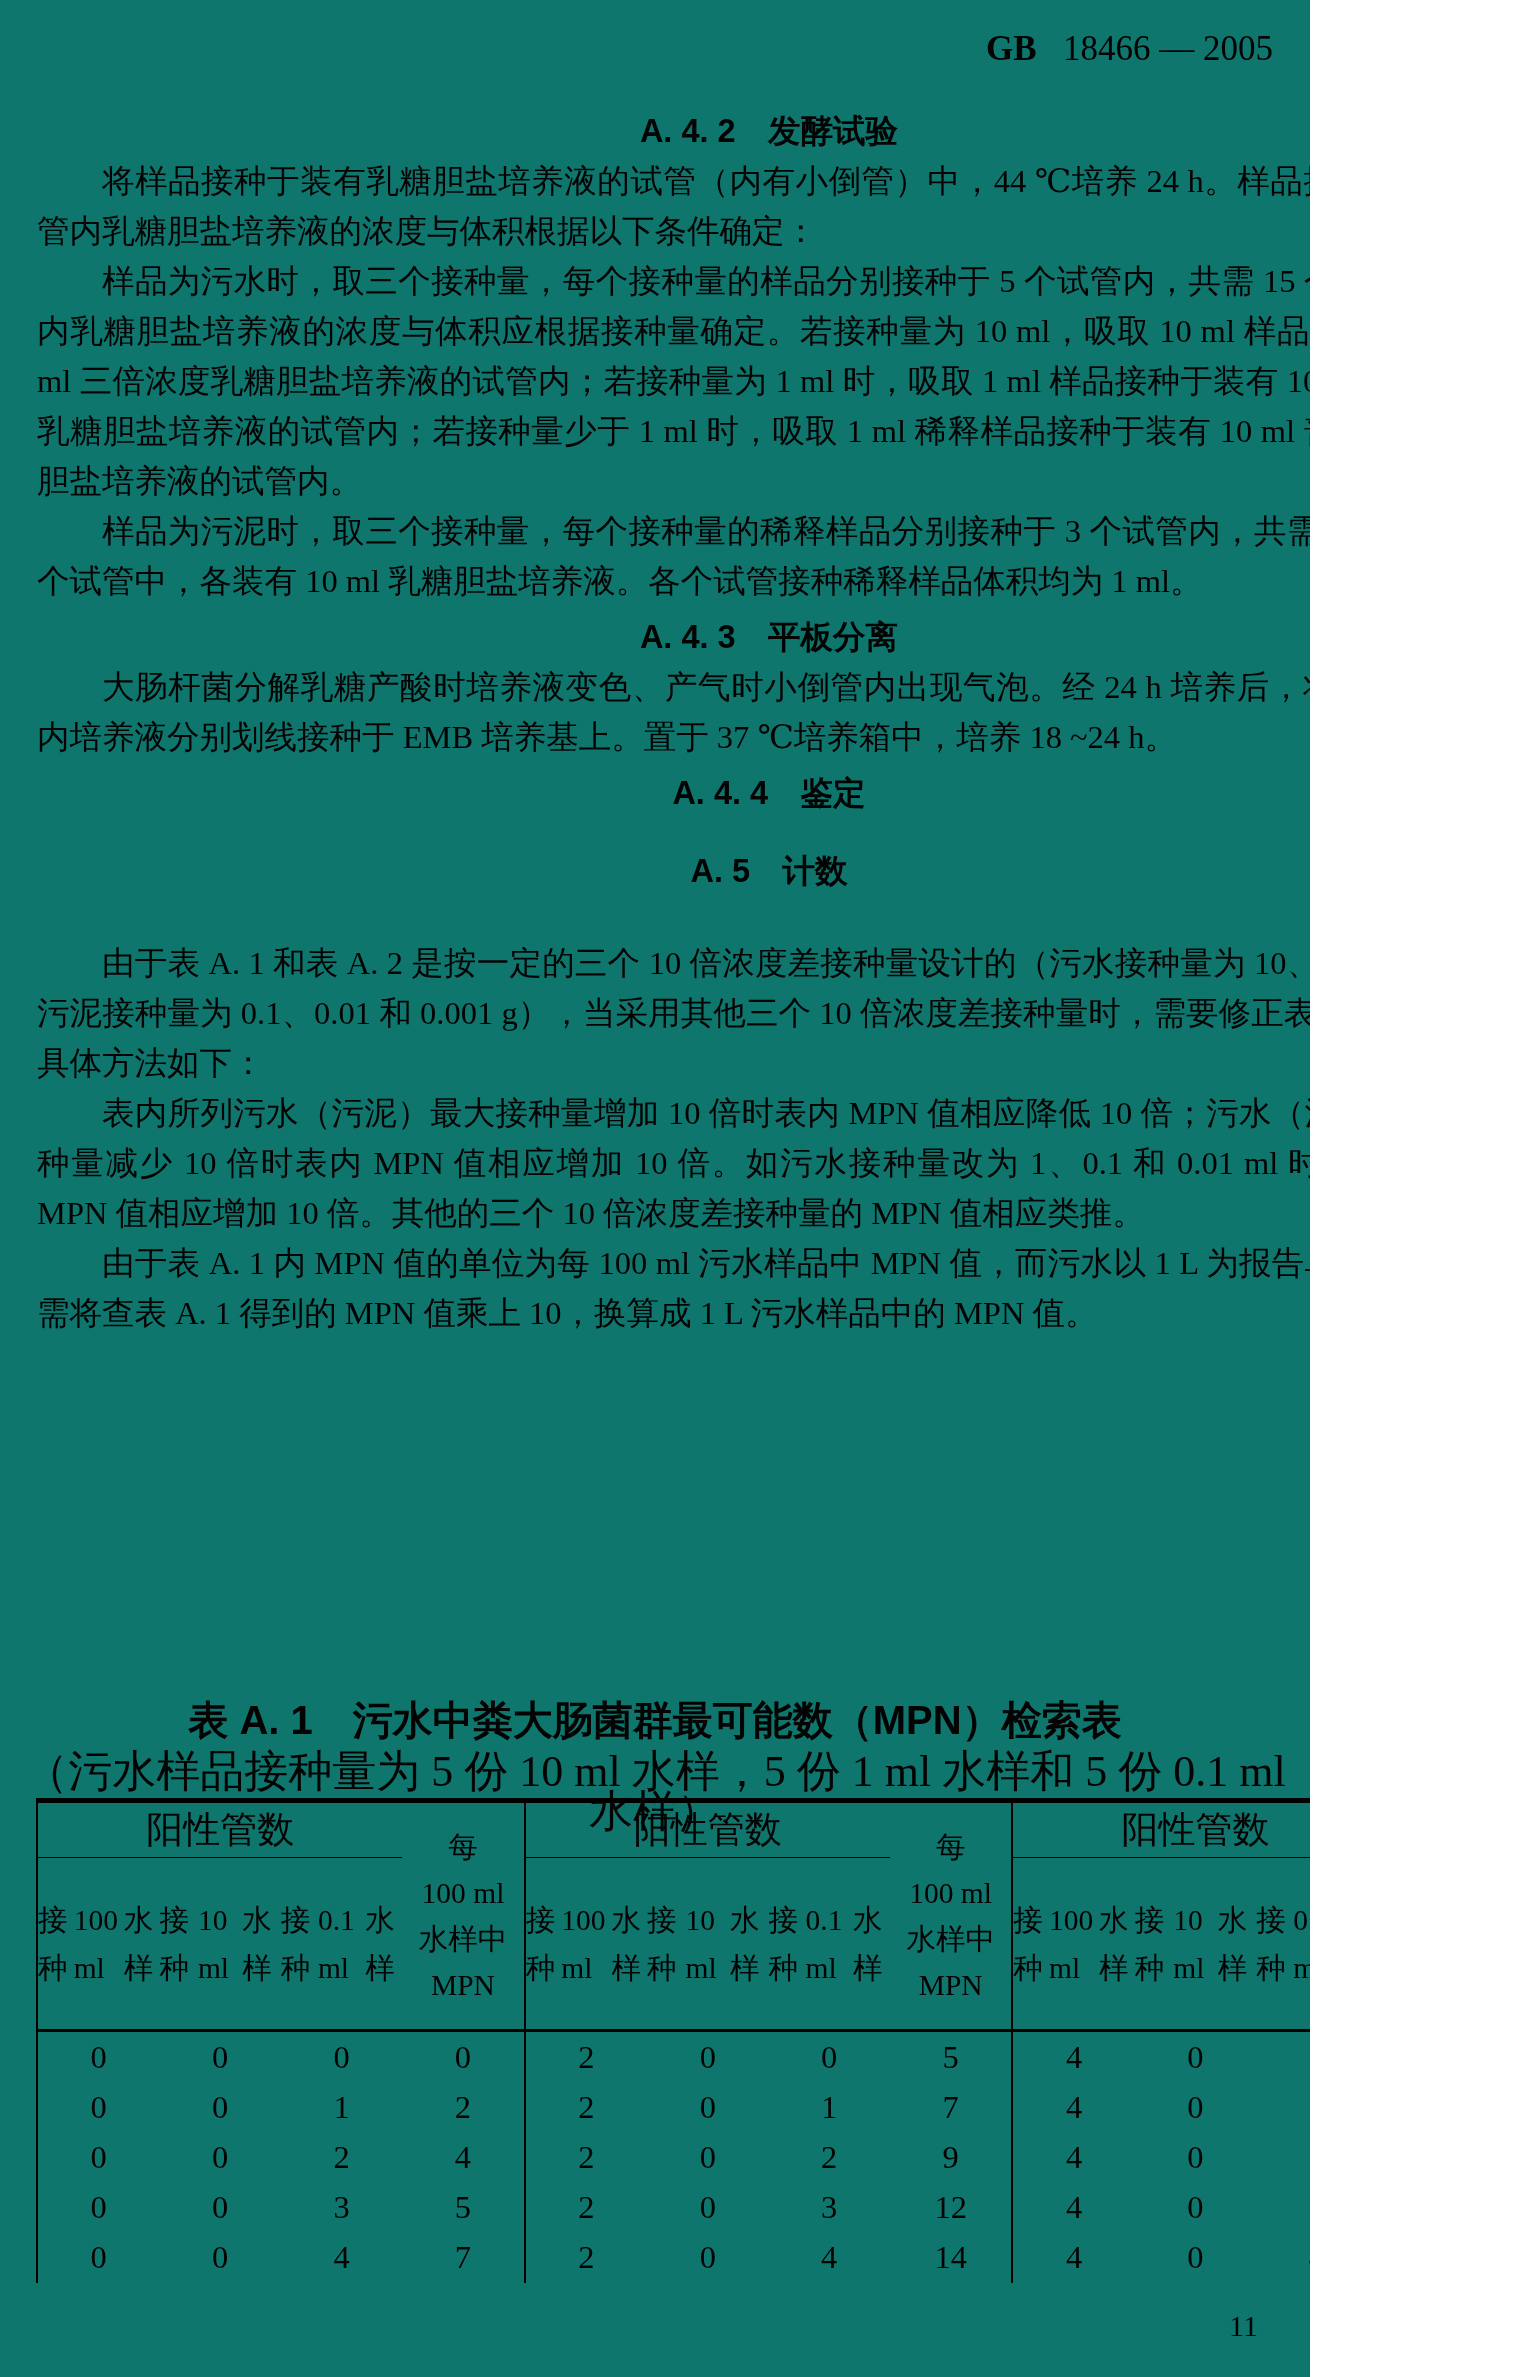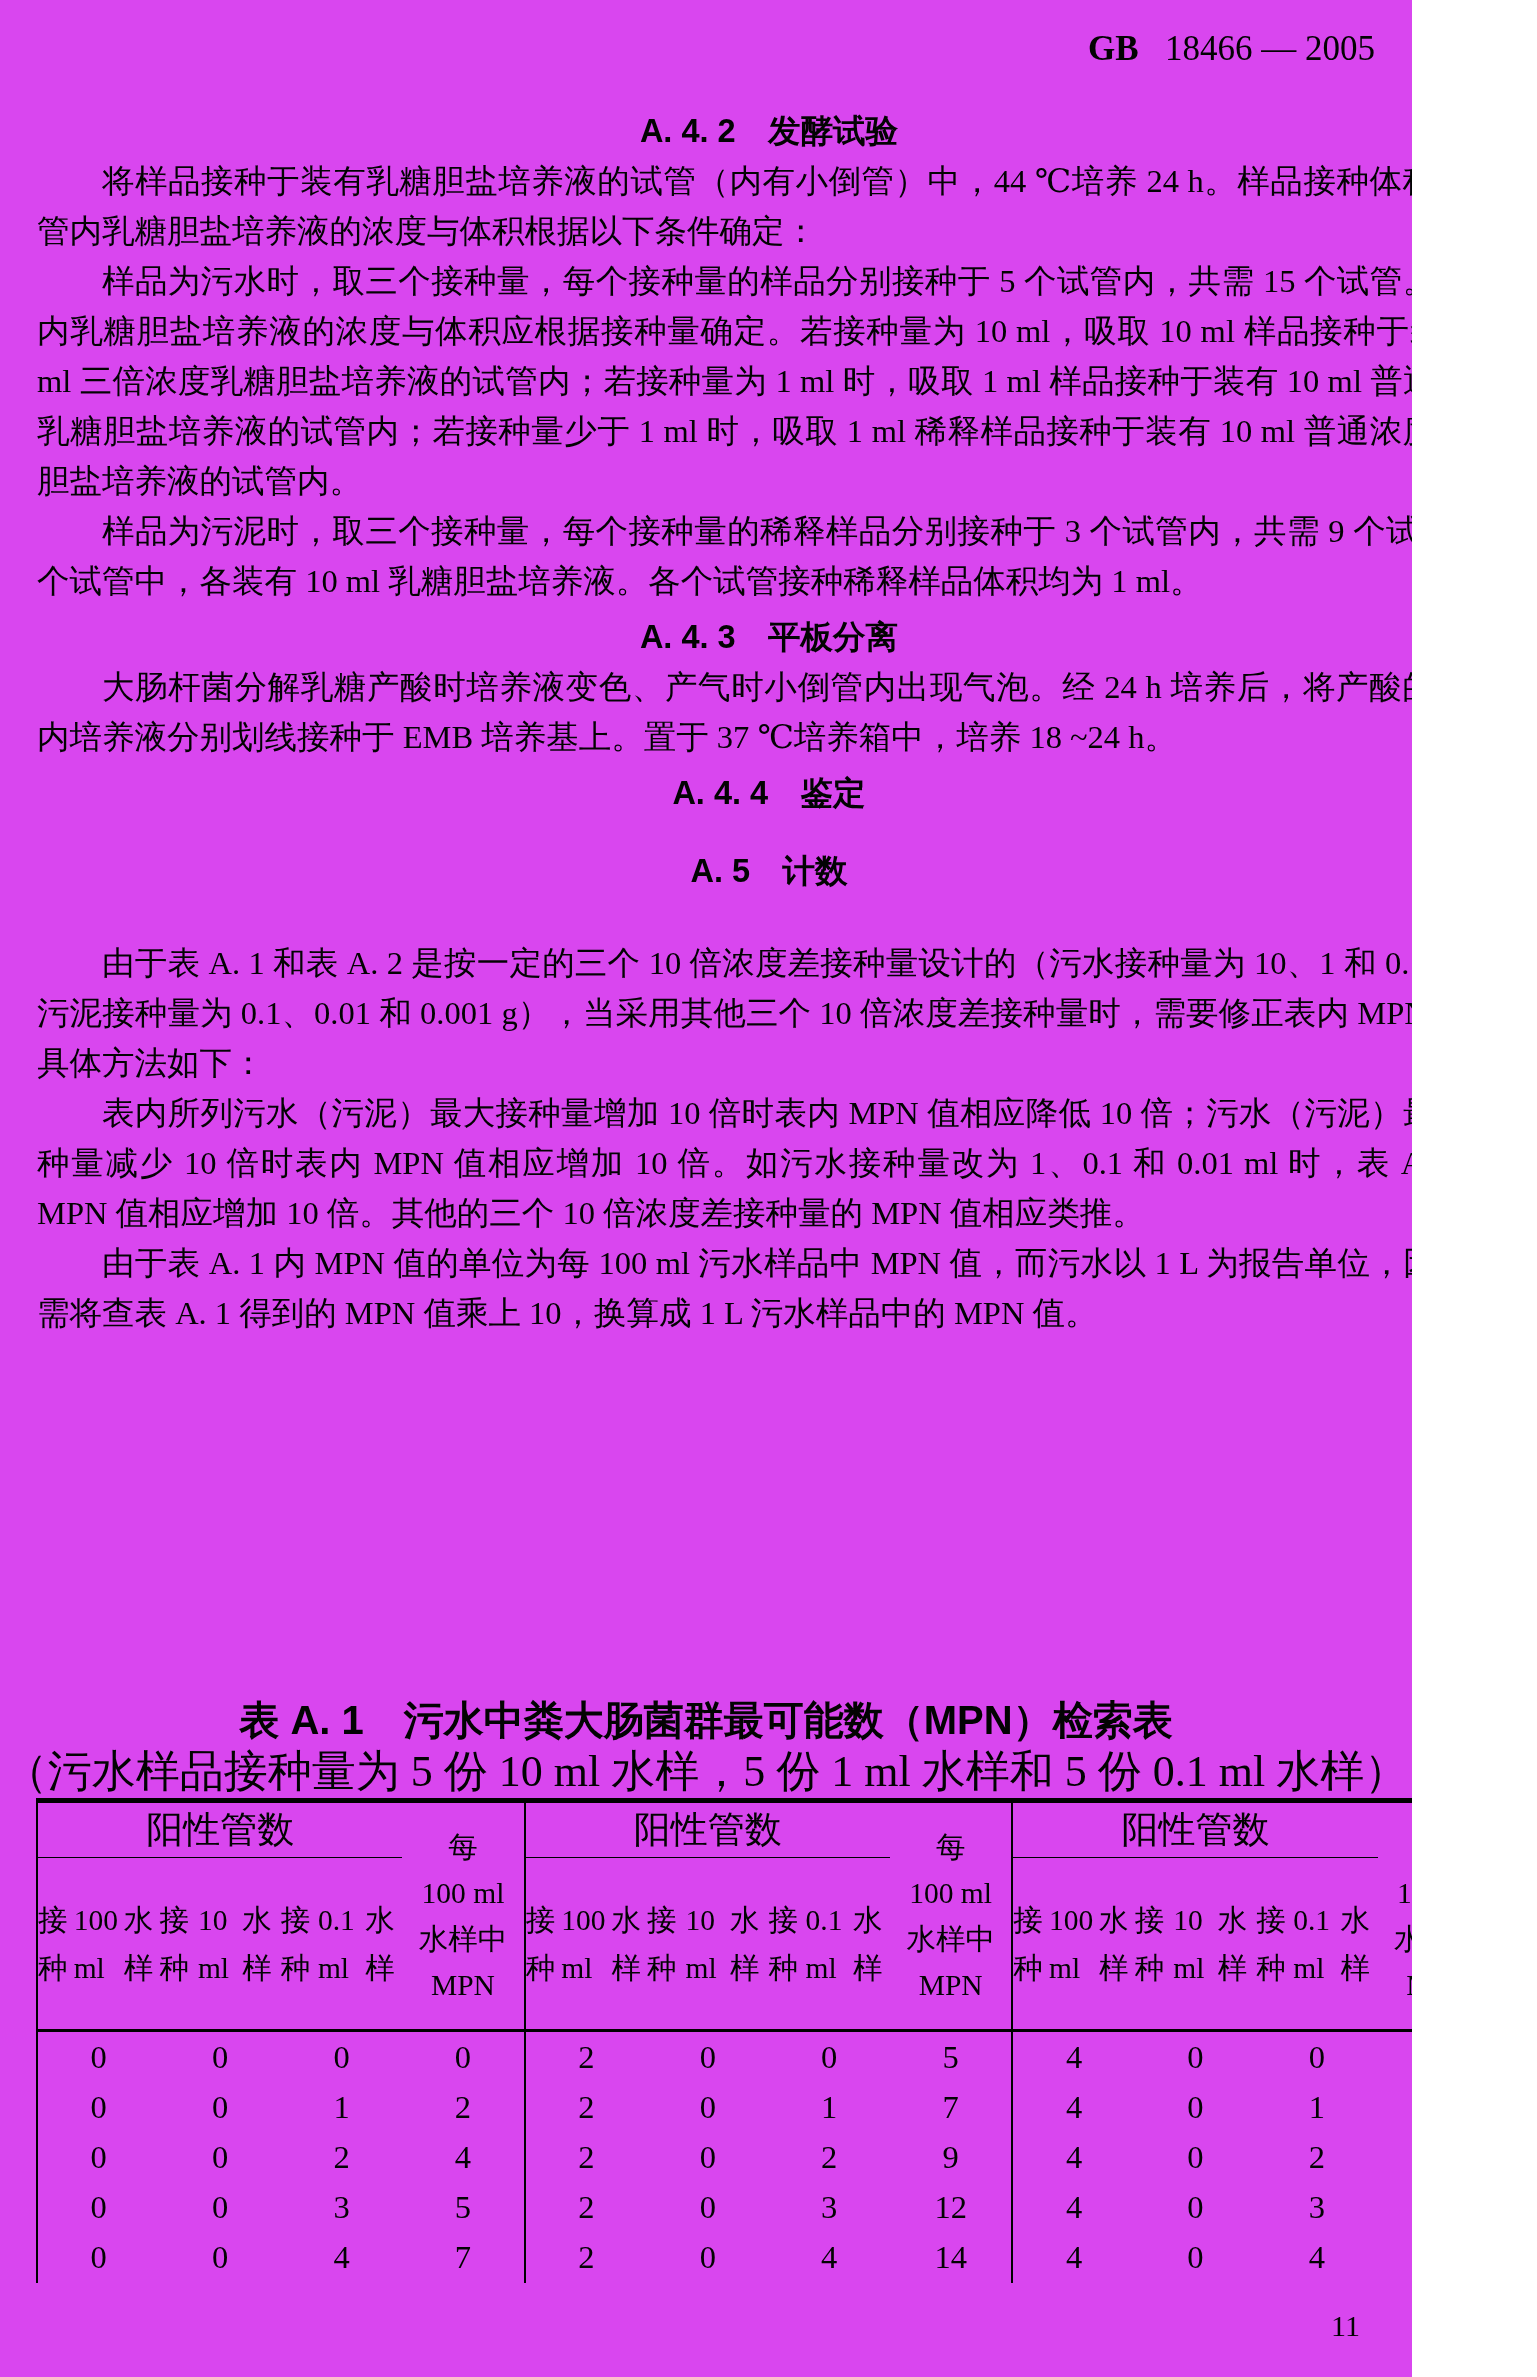--- a/index.html
+++ b/index.html
@@ -1,23 +1,23 @@
 <!DOCTYPE html>
 <html style="font-size:9.6px"><head>
 <meta charset="utf-8">
 <style>
   * { box-sizing: border-box; }
   html, body { margin: 0; padding: 0; }
   body { background: #ffffff; }
 
   .page {
     position: relative;
-    width: 1412px;
+    width: 1310px;
     height: 2377px;
-    background: #d946ef;
+    background: #0f766e;
     color: #030303;
     font-family: "Liberation Serif", "DejaVu Serif", serif;
     overflow: hidden;
     padding-left: 40px;
   }
 
   
   .std-code {
     position: absolute;
     top: 30px;

